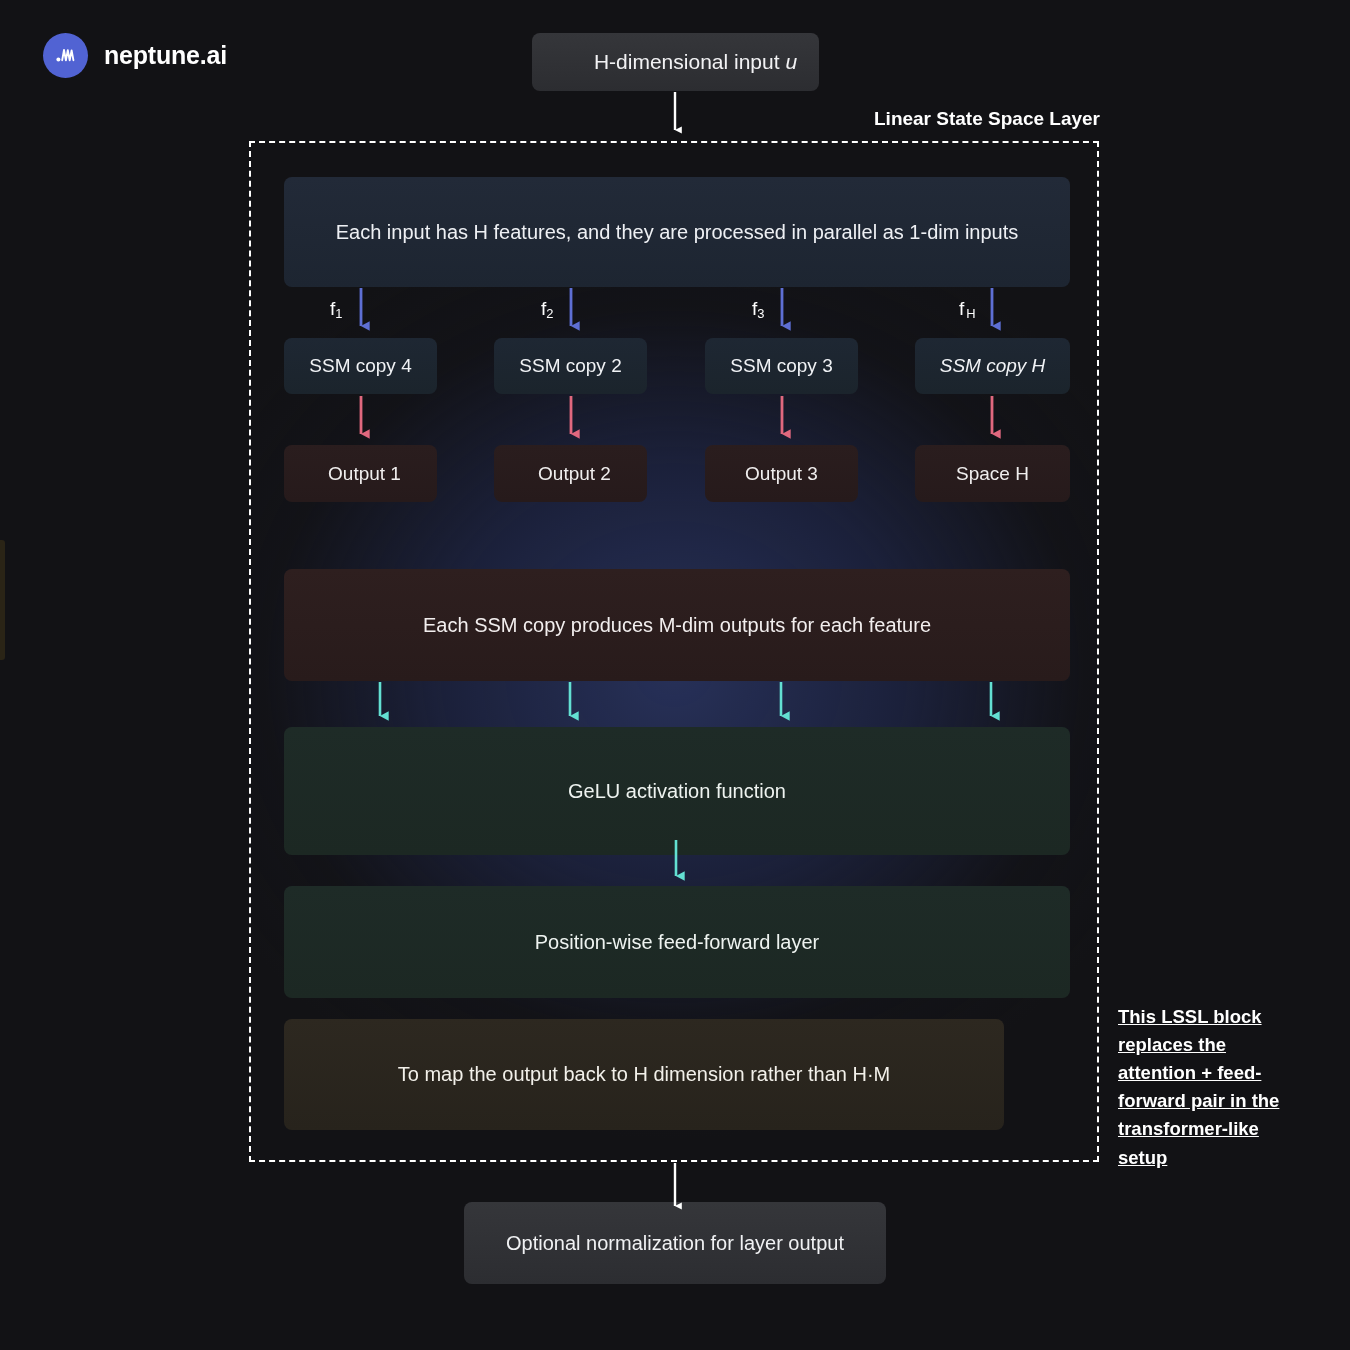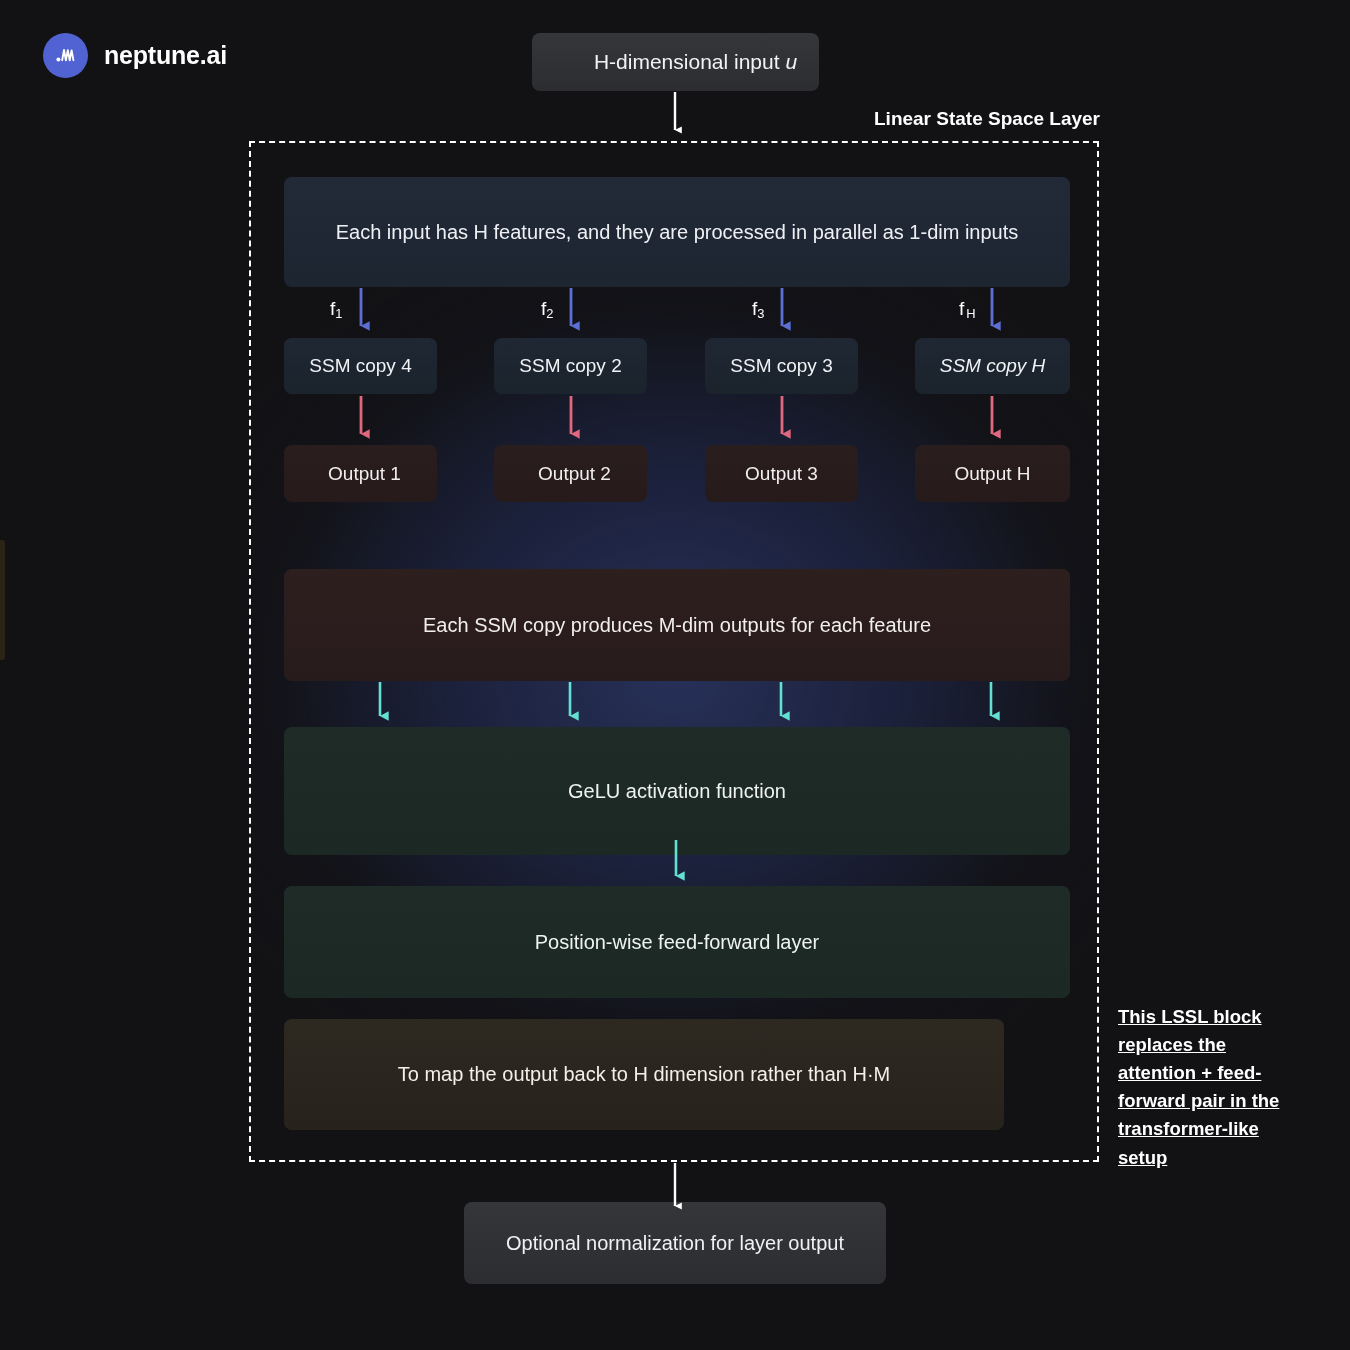--- a/index.html
+++ b/index.html
@@ -233,21 +233,21 @@
   <div class="box box-output" style="left:284px; top:445px; width:153px; height:57px;padding-left:8px;">
     <span>Output 1</span>
   </div>
   <div class="box box-output" style="left:494px; top:445px; width:153px; height:57px;padding-left:8px;">
     <span>Output 2</span>
   </div>
   <div class="box box-output" style="left:705px; top:445px; width:153px; height:57px;">
     <span>Output 3</span>
   </div>
   <div class="box box-output" style="left:915px; top:445px; width:155px; height:57px;">
-    <span>Output H</span>
+    <span>Space H</span>
   </div>
 
   <div class="box box-mdim" style="left:284px; top:569px; width:786px; height:112px;">
     <span>Each SSM copy produces M-dim outputs for each feature</span>
   </div>
 
   <div class="box box-green" style="left:284px; top:727px; width:786px; height:128px;">
     <span>GeLU activation function</span>
   </div>
 

